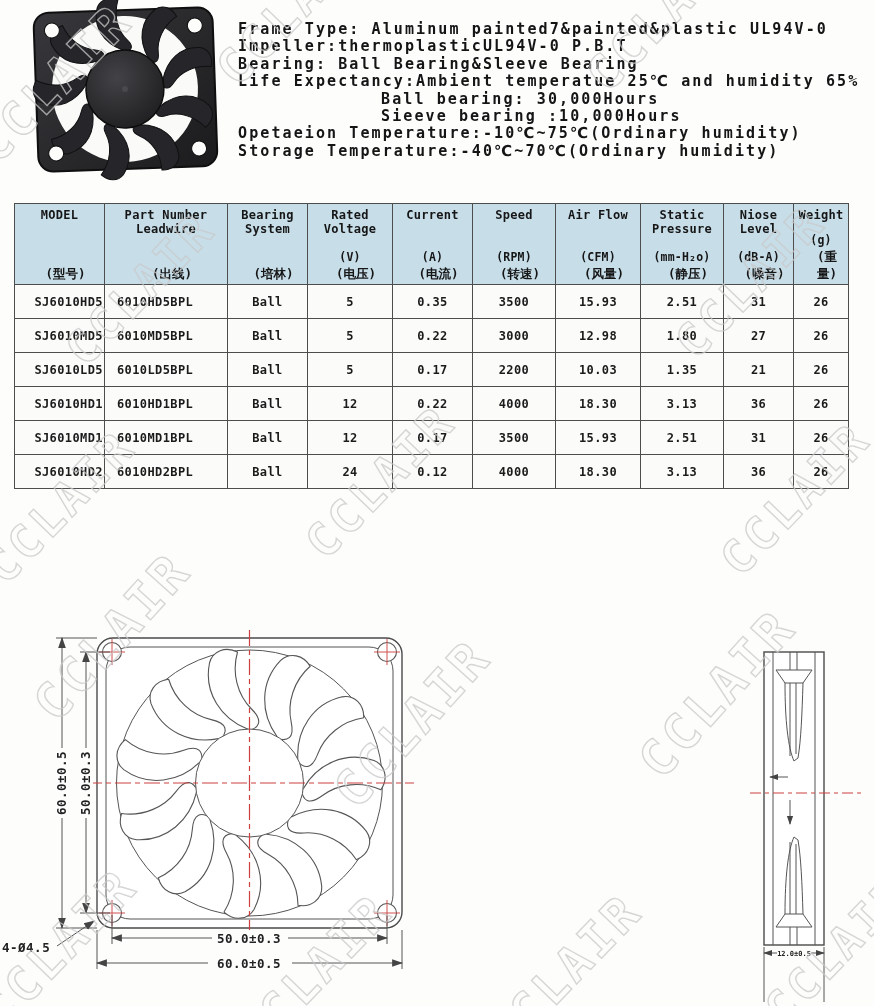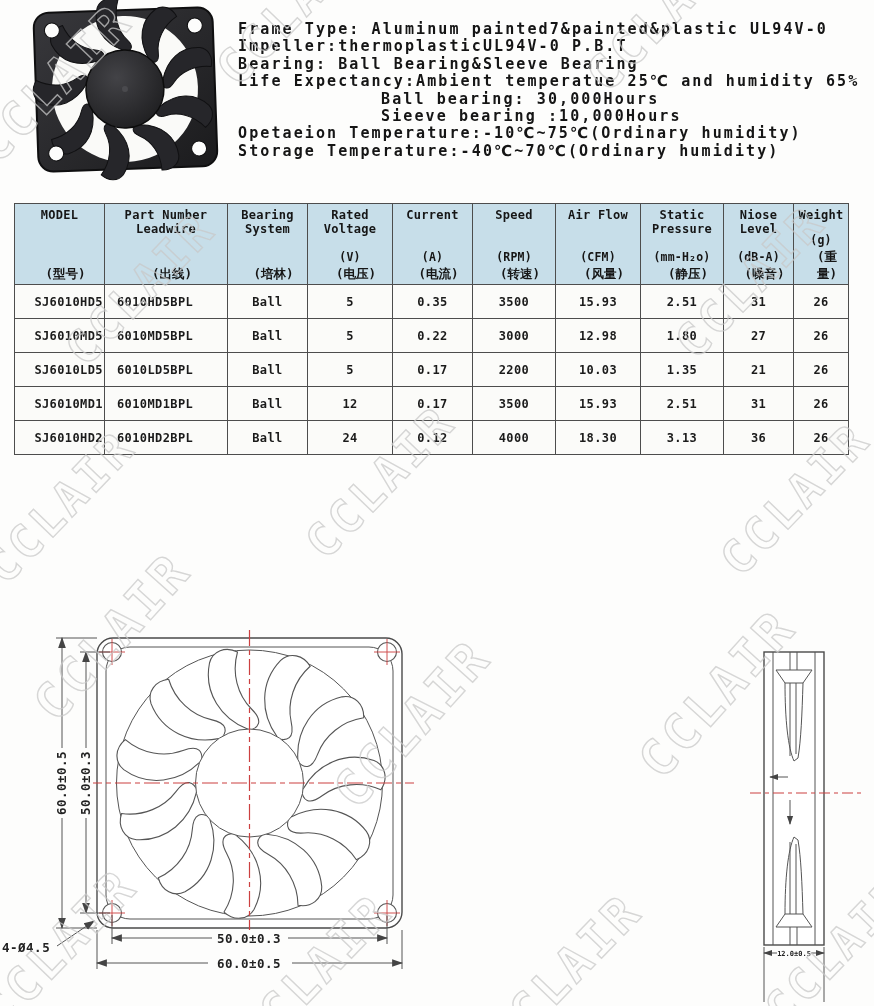--- a/index.html
+++ b/index.html
@@ -218,20 +218,32 @@
           <td>Ball</td>
           <td>5</td>
           <td>0.17</td>
           <td>2200</td>
           <td>10.03</td>
           <td>1.35</td>
           <td>21</td>
           <td>26</td>
       </tr>
       <tr>
+        <td>SJ6010HD1</td>
+          <td>6010HD1BPL</td>
+          <td>Ball</td>
+          <td>12</td>
+          <td>0.22</td>
+          <td>4000</td>
+          <td>18.30</td>
+          <td>3.13</td>
+          <td>36</td>
+          <td>26</td>
+      </tr>
+      <tr>
         <td>SJ6010MD1</td>
           <td>6010MD1BPL</td>
           <td>Ball</td>
           <td>12</td>
           <td>0.17</td>
           <td>3500</td>
           <td>15.93</td>
           <td>2.51</td>
           <td>31</td>
           <td>26</td>

